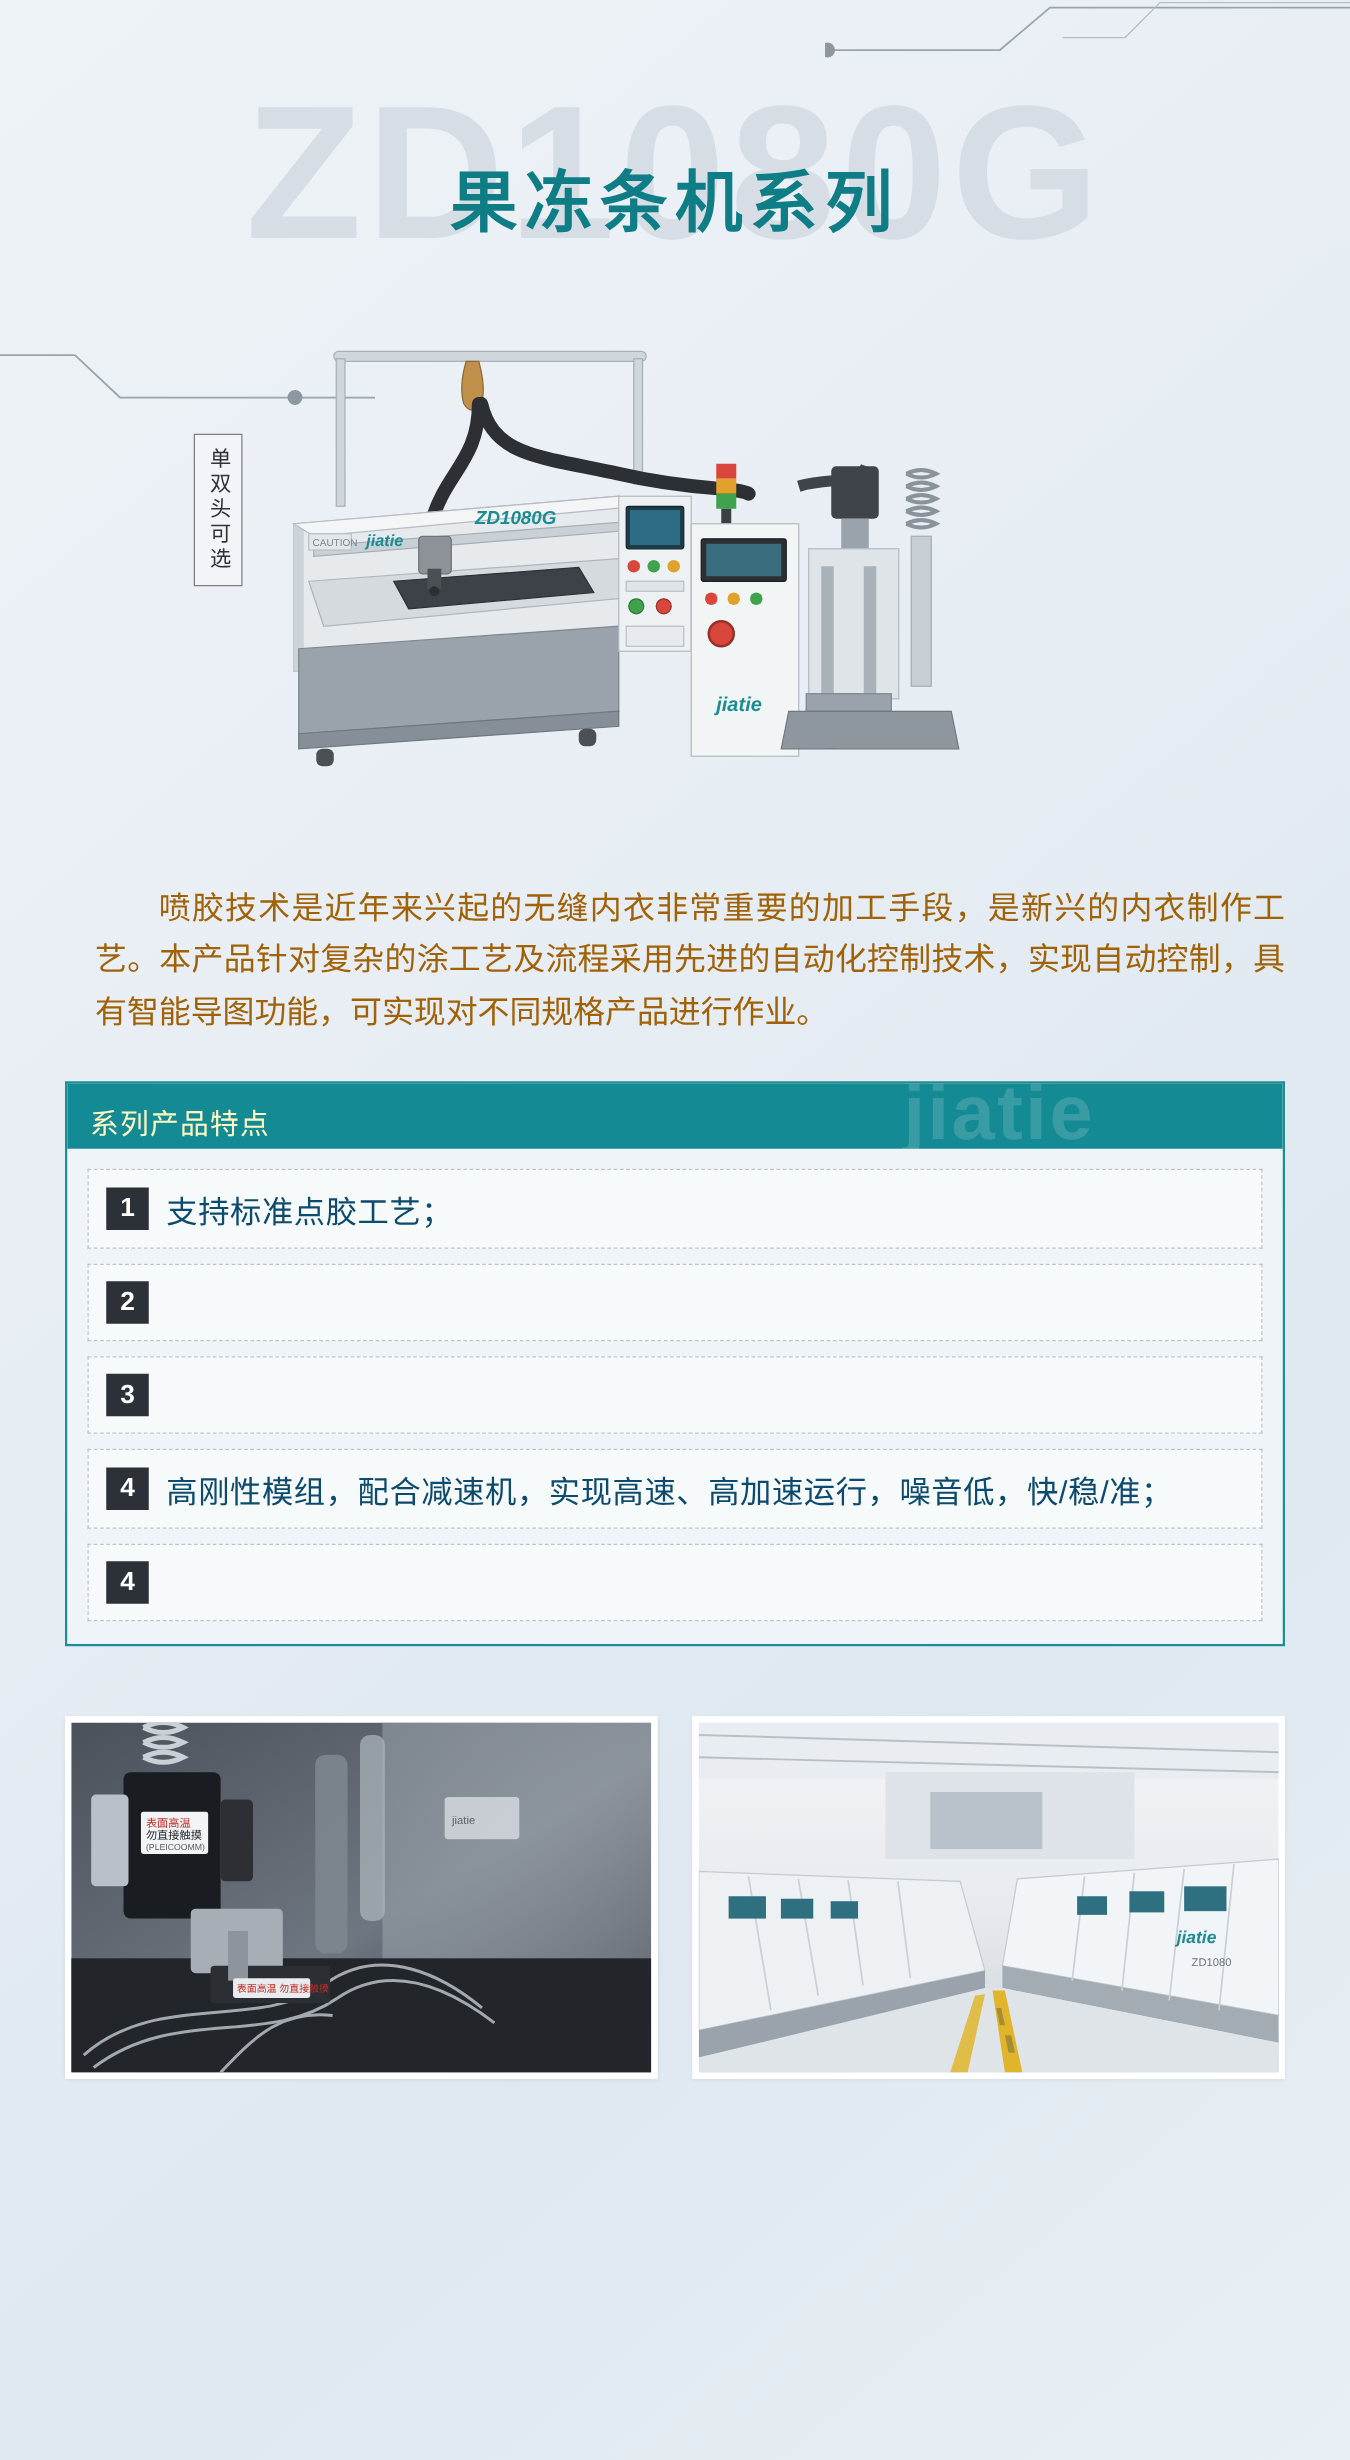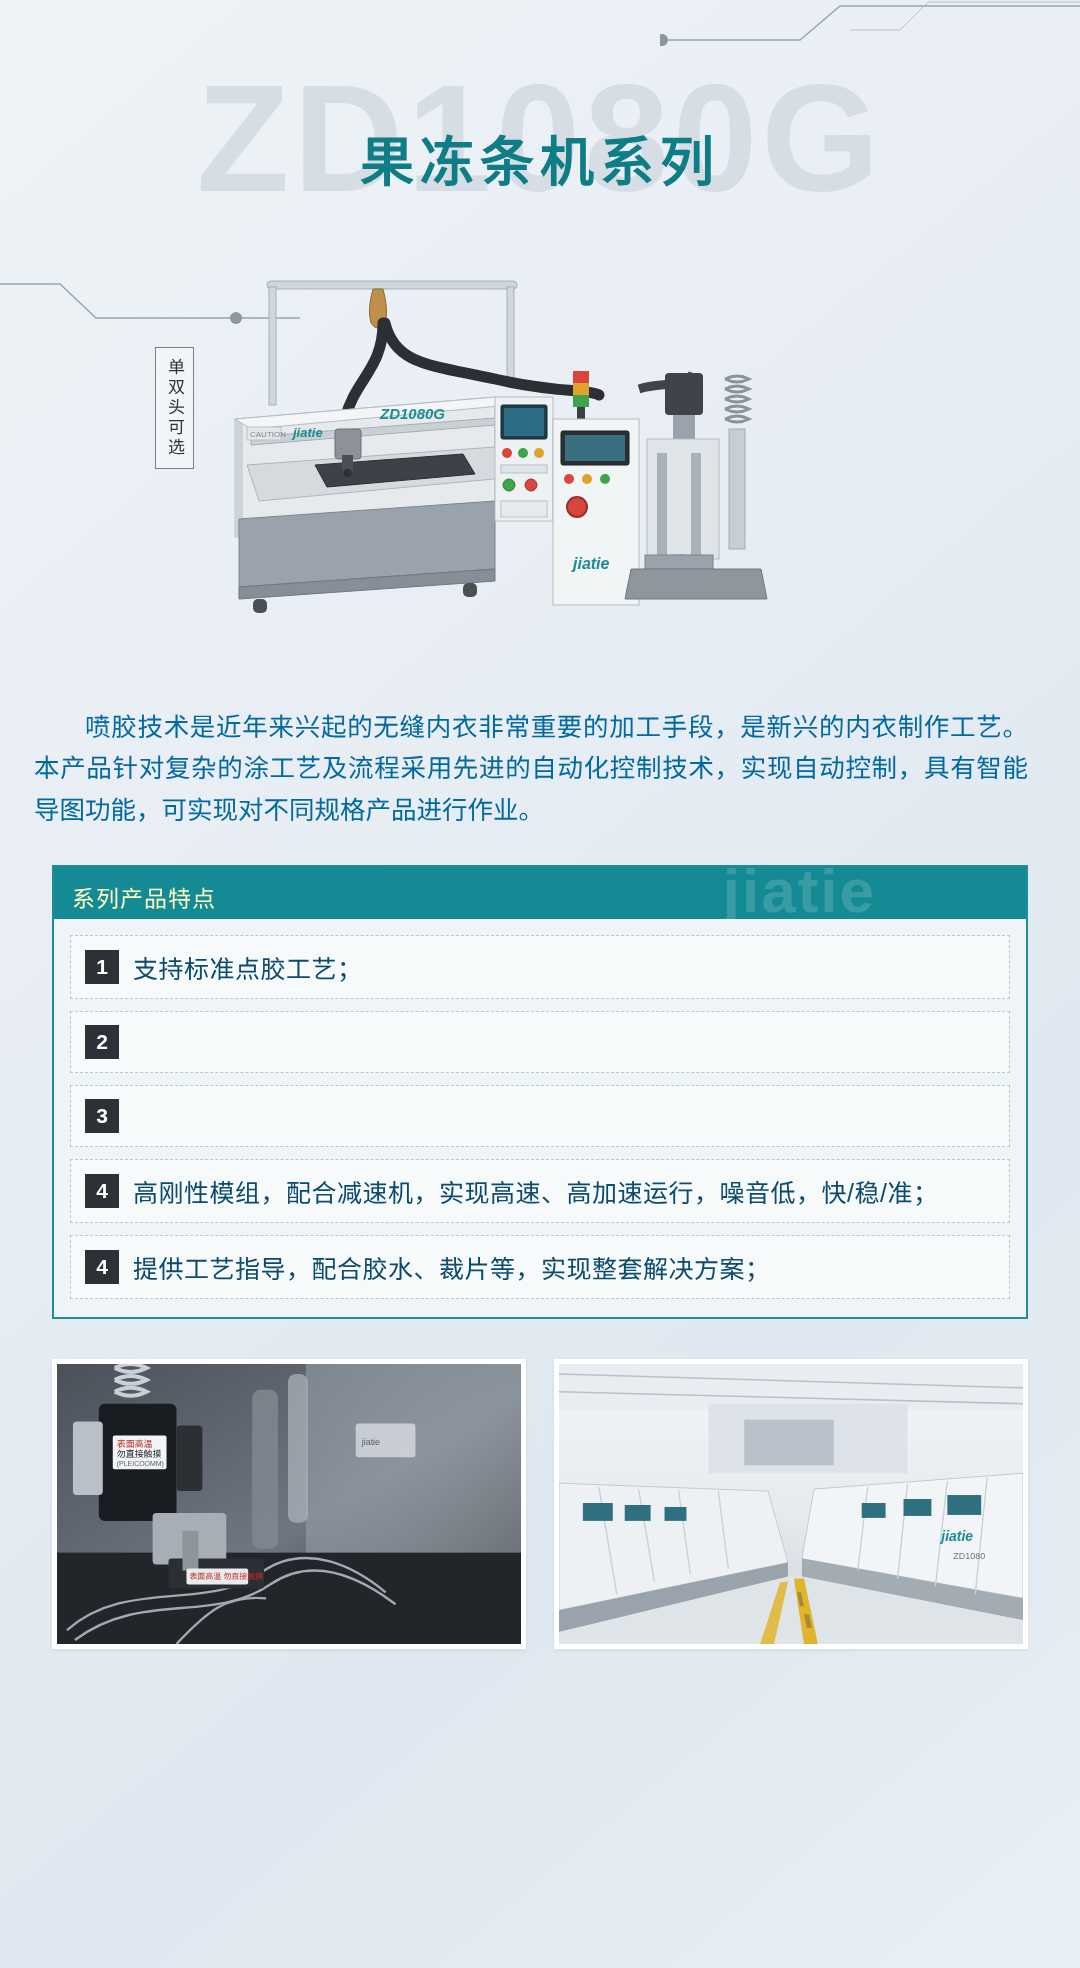--- a/index.html
+++ b/index.html
@@ -80,24 +80,24 @@
   .machine {
     position: absolute;
     left: 195px;
     top: 0;
     width: 720px;
     height: 400px;
   }
 
   
   .intro {
-    margin: 18px 52px 0 34px;
+    margin: 18px 52px 0 76px;
     font-size: 25.5px;
     line-height: 1.62;
-    color: #0369a1;
+    color: #a16207;
     text-align: justify;
     text-indent: 2em;
   }
 
   
   .features {
     margin: 34px 52px 0 52px;
     border: 2px solid #1f8d97;
     background: #ffffff;
   }
@@ -166,20 +166,21 @@
   }
   .photo {
     width: 474px;
     height: 290px;
     border: 1px solid #ffffff;
     background: #fff;
     padding: 4px;
     box-shadow: 0 1px 4px rgba(0,0,0,0.08);
     position: relative;
     overflow: hidden;
+    margin-top: 16px;
   }
   .photo svg { display: block; width: 100%; height: 100%; }
 </style>
 </head>
 <body>
 
 <svg class="deco-top-right" viewBox="0 0 420 70">
   <polyline points="0,40 140,40 180,6 420,6" fill="none" stroke="#9aa4ad" stroke-width="1.4"></polyline>
   <polyline points="190,30 240,30 268,2 420,2" fill="none" stroke="#b6bec6" stroke-width="1"></polyline>
   <circle cx="2" cy="40" r="6" fill="#8d979f"></circle>
@@ -300,21 +301,20 @@
     </div>
     <div class="feat-row">
       <div class="feat-num">3</div>
     </div>
     <div class="feat-row">
       <div class="feat-num">4</div>
       <div class="feat-text">高刚性模组，配合减速机，实现高速、高加速运行，噪音低，快/稳/准；</div>
     </div>
     <div class="feat-row">
       <div class="feat-num">4</div>
-      <div class="feat-text">提供工艺指导，配合胶水、裁片等，实现整套解决方案；</div>
     </div>
   </div>
 </section>
 
 <div class="photos">
 
   <div class="photo">
     <svg viewBox="0 0 466 282" preserveAspectRatio="none">
       <defs>
         <linearGradient id="bg1" x1="0" y1="0" x2="1" y2="1">

